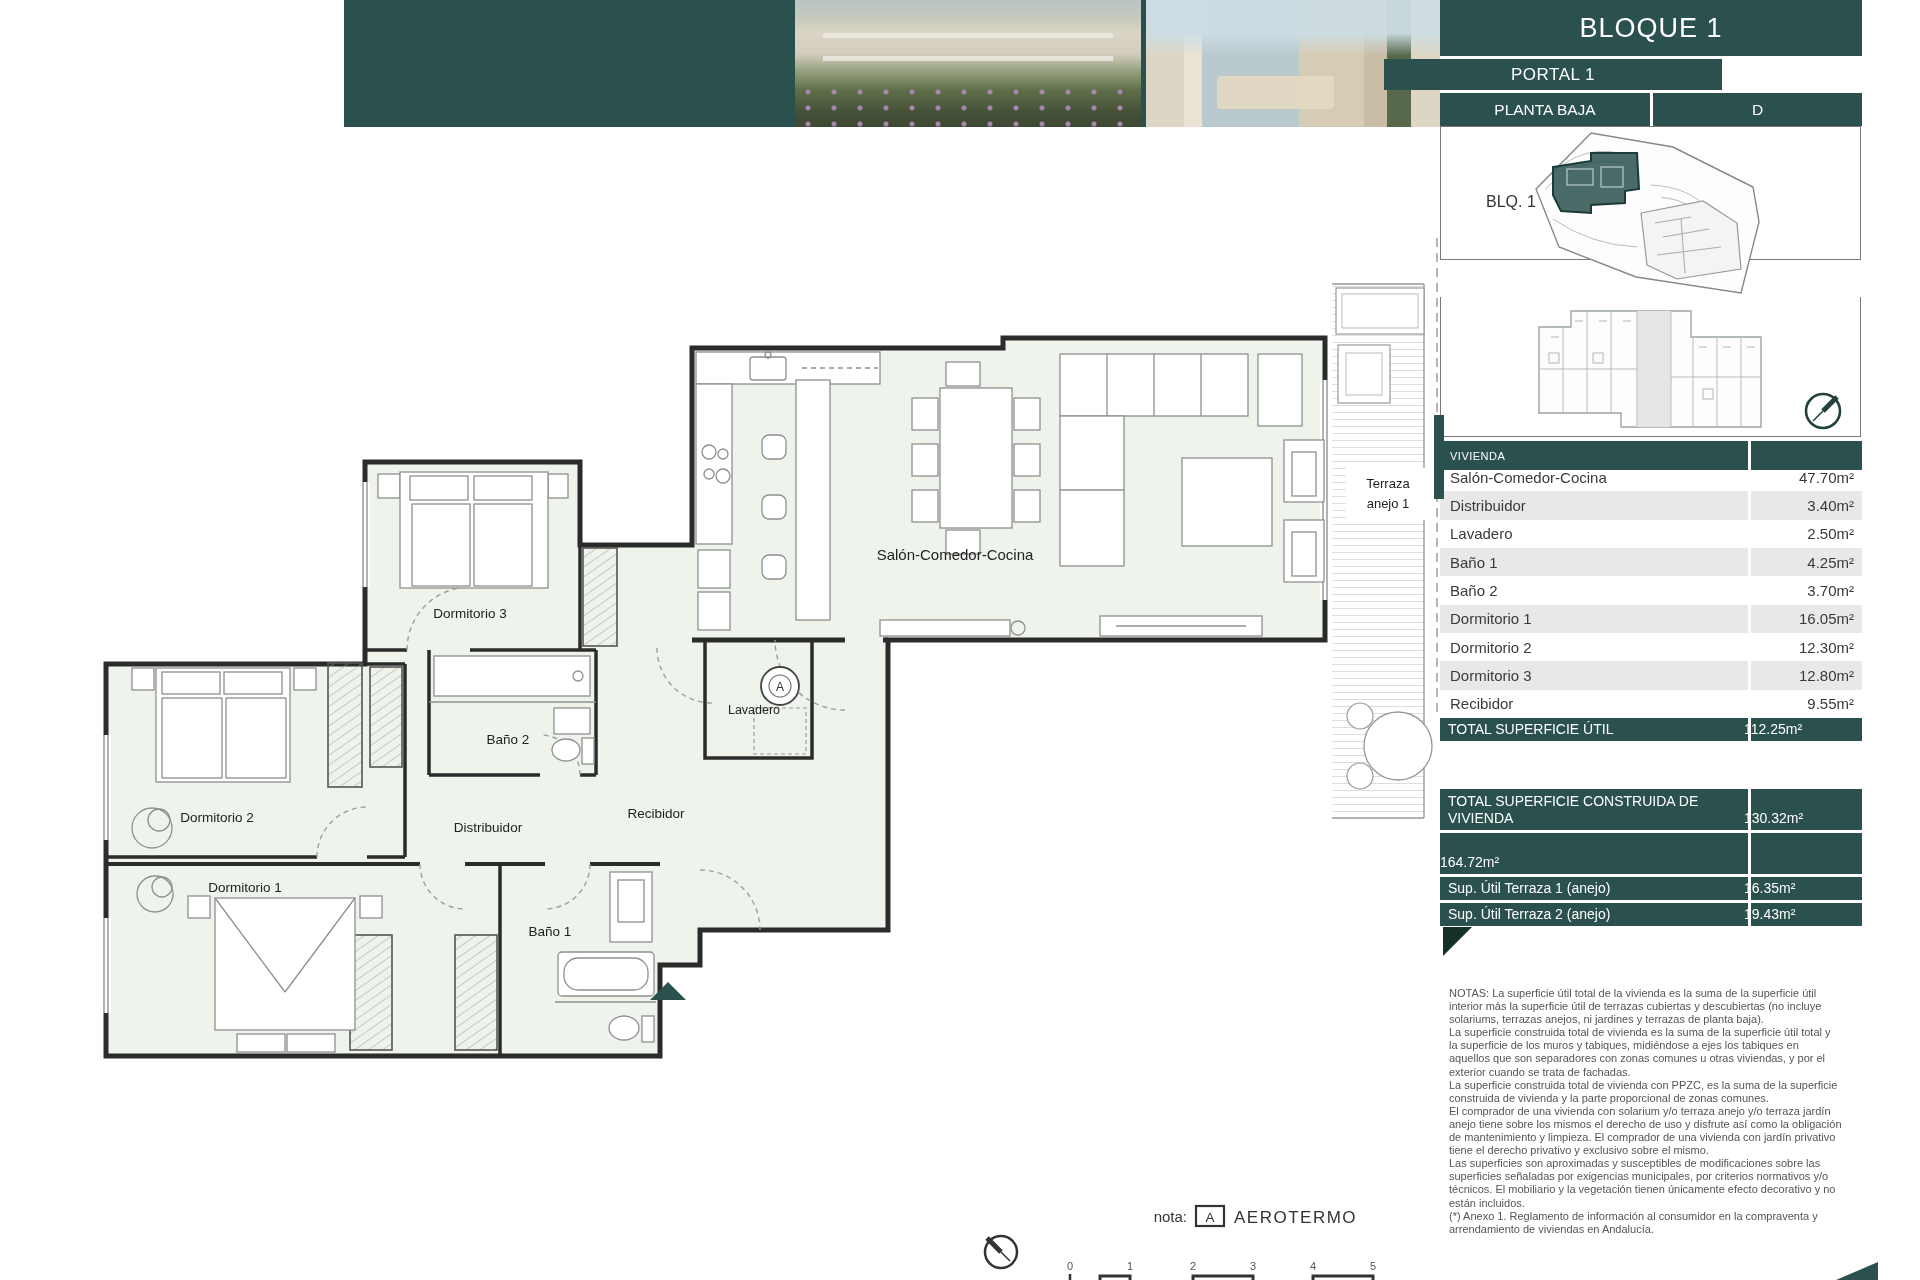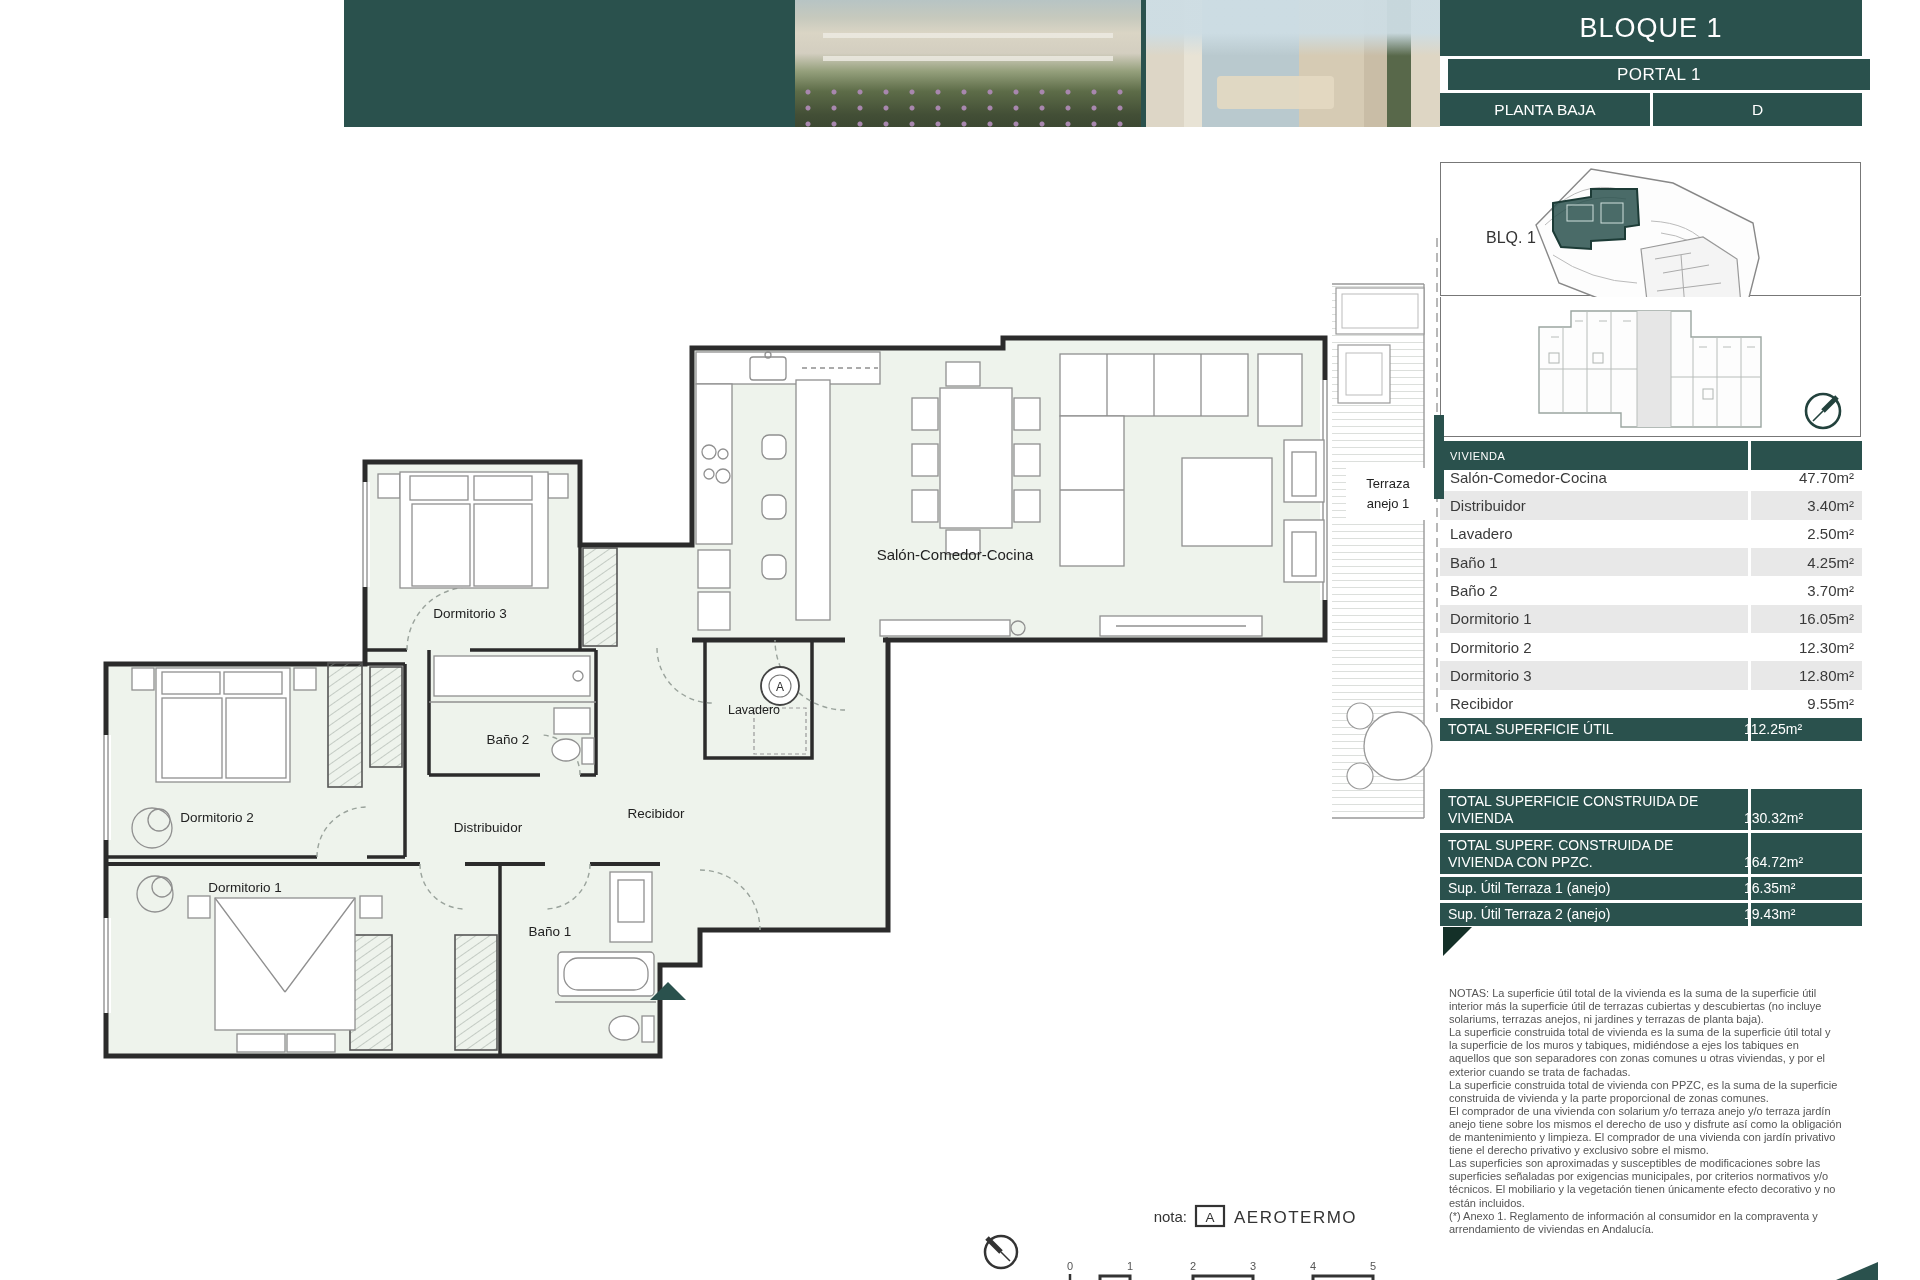--- a/index.html
+++ b/index.html
@@ -15,25 +15,25 @@
   #photo-1 .hedge{position:absolute;left:0;bottom:0;width:100%;height:34%;
     background-image:radial-gradient(circle 2px,#a887ae 0 2px,rgba(0,0,0,0) 3px);background-size:26px 16px;}
   #photo-2{left:1146px;width:294px;
     background:linear-gradient(180deg,rgba(205,221,228,.95) 0 26%,rgba(205,221,228,0) 44%),
                linear-gradient(90deg,#ddd6c6 0 13%,#e8e3d5 13% 19%,#b9c9ce 19% 52%,#d6cbb4 52% 74%,#c9bda6 74% 82%,#58684a 82% 90%,#ded6c4 90% 100%);}
   #photo-2 .sofa{position:absolute;left:24%;bottom:14%;width:40%;height:26%;background:#e4d9c2;border-radius:4px;opacity:.9;}
   
   .teal{background:#2a514d;color:#fff;}
   #sb-title{left:1440px;top:0;width:422px;height:56px;display:flex;align-items:center;justify-content:center;
             font-size:27px;font-weight:normal;letter-spacing:1px;}
-  #sb-portal{left:1448px;top:59px;width:422px;height:31px;display:flex;align-items:center;justify-content:center;
+  #sb-portal{left:1384px;top:59px;width:338px;height:31px;display:flex;align-items:center;justify-content:center;
             font-size:17px;letter-spacing:.5px;}
   #sb-planta{left:1440px;top:93px;width:210px;height:33px;display:flex;align-items:center;justify-content:center;font-size:15.5px;}
   #sb-letter{left:1653px;top:93px;width:209px;height:33px;display:flex;align-items:center;justify-content:center;font-size:15.5px;}
-  #siteplan-box{left:1440px;top:126px;width:421px;height:134px;background:#fff;border:1px solid #777;box-sizing:border-box;margin-top:36px;}
+  #siteplan-box{left:1440px;top:126px;width:421px;height:134px;background:#fff;border:1px solid #777;box-sizing:border-box;}
   #keyplan-box{left:1440px;top:297px;width:421px;height:140px;background:#fff;border:1px solid #777;border-top:none;box-sizing:border-box;}
   #viv-header{left:1440px;top:441px;width:422px;height:29px;display:flex;align-items:center;
               padding-left:10px;box-sizing:border-box;font-size:11px;letter-spacing:.5px;}
   #viv-rows{left:1440px;top:463px;width:422px;}
   .vrow{display:flex;height:28.33px;align-items:center;font-size:15px;color:#3a3a3a;}
   .vrow:nth-child(even){background:#e8e8e8;}
   .vrow .vlabel{flex:1;padding-left:10px;}
   .vrow .vvalue{width:110px;text-align:right;padding-right:8px;}
   .trow{left:1440px;width:422px;display:flex;align-items:flex-end;font-size:14px;color:#fff;box-sizing:border-box;gap:42px;}
   .trow .tlabel{flex:1;padding-left:8px;padding-bottom:4px;line-height:16.5px;}
@@ -136,21 +136,20 @@
 
   <div class="abs teal trow" style="top:718px;height:23px">
       <span class="tlabel">TOTAL SUPERFICIE ÚTIL</span>
       <span class="tvalue">112.25m²</span>
     </div>
   <div class="abs teal trow" style="top:789px;height:41px">
       <span class="tlabel">TOTAL SUPERFICIE CONSTRUIDA DE VIVIENDA</span>
       <span class="tvalue">130.32m²</span>
     </div>
   <div class="abs teal trow" style="top:833px;height:41px">
-      <span class="tlabel">TOTAL SUPERF. CONSTRUIDA DE VIVIENDA CON PPZC.</span>
       <span class="tvalue">164.72m²</span>
     </div>
   <div class="abs teal trow" style="top:877px;height:23px">
       <span class="tlabel">Sup. Útil Terraza 1 (anejo)</span>
       <span class="tvalue">16.35m²</span>
     </div>
   <div class="abs teal trow" style="top:903px;height:23px">
       <span class="tlabel">Sup. Útil Terraza 2 (anejo)</span>
       <span class="tvalue">19.43m²</span>
     </div>

